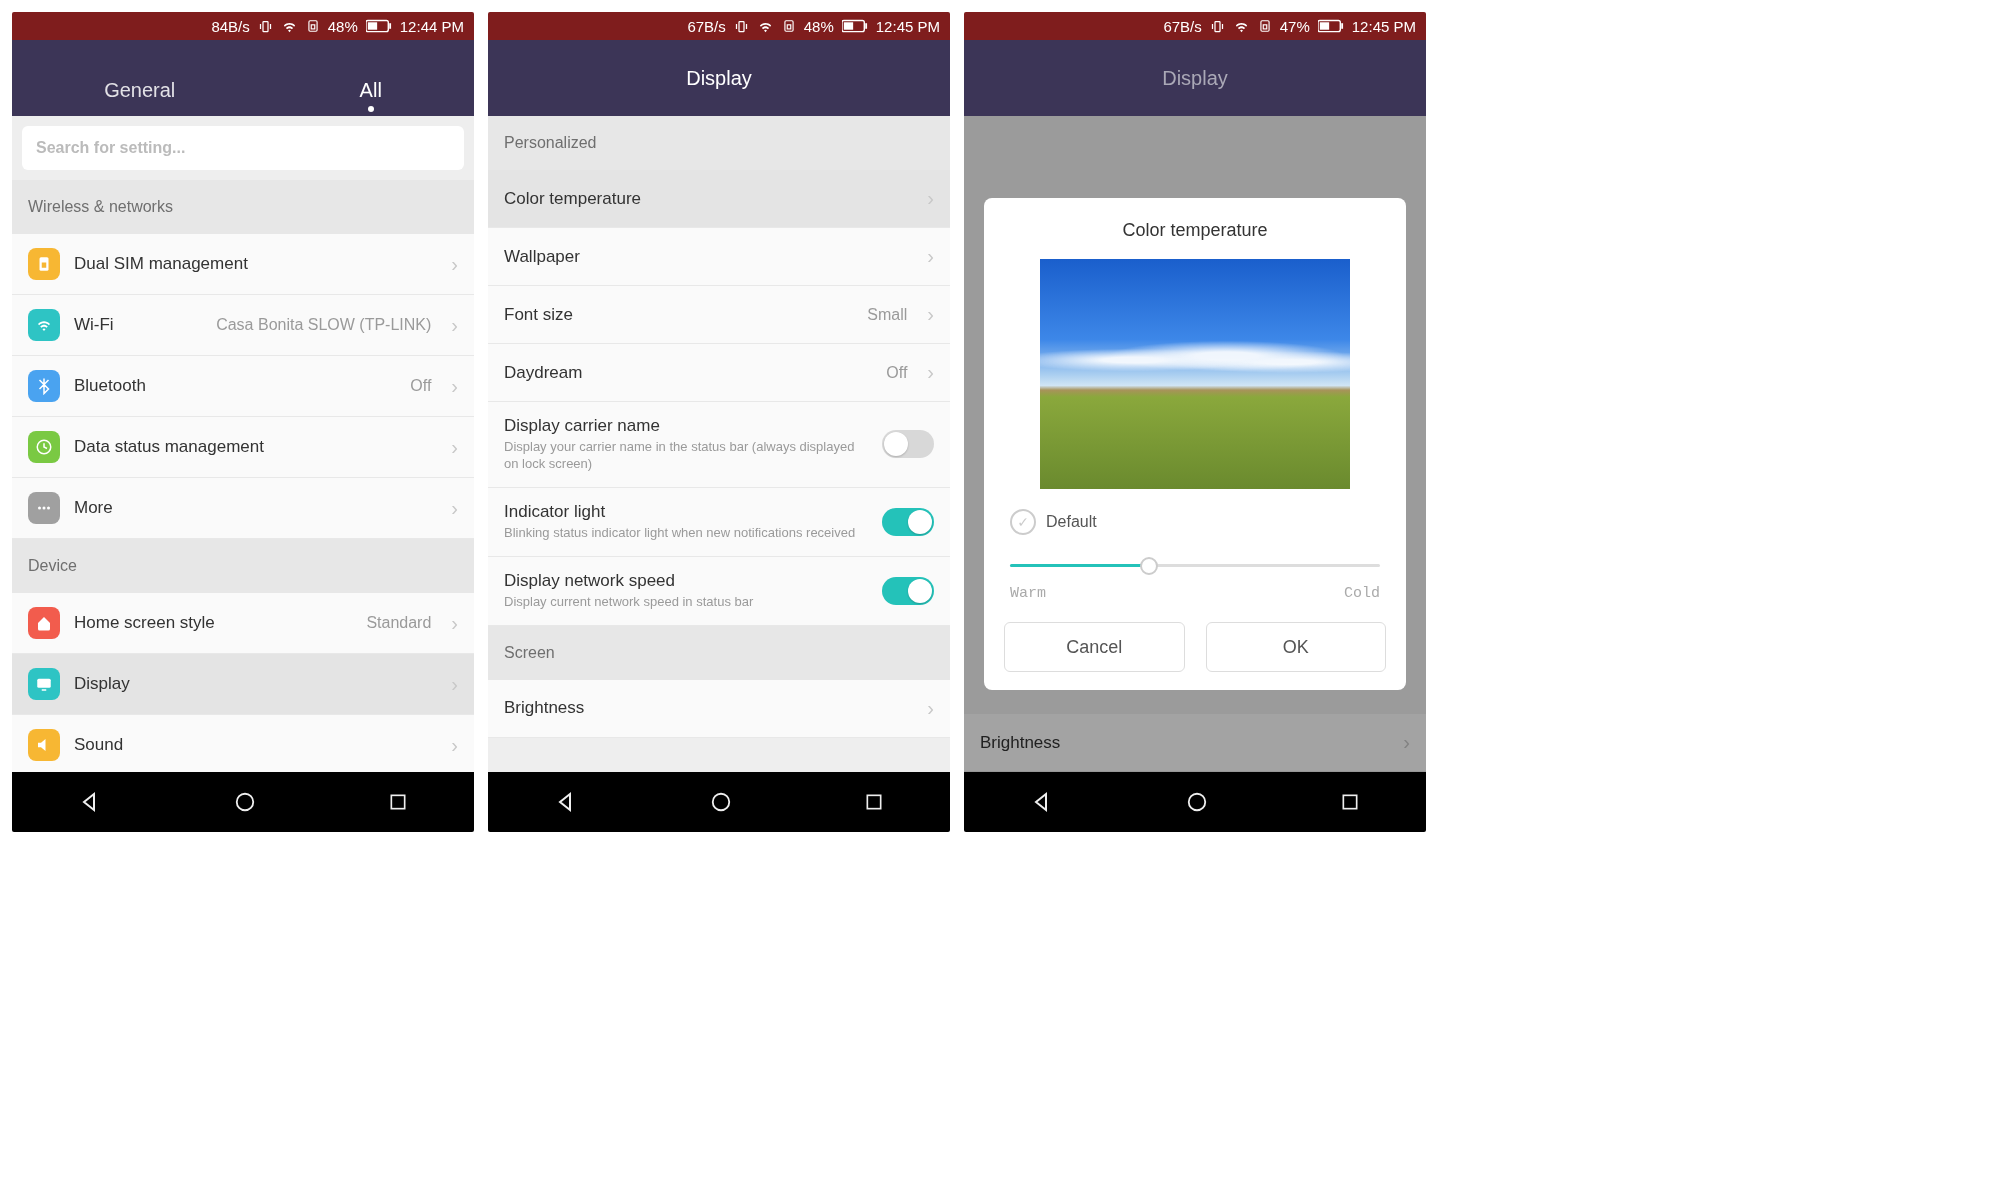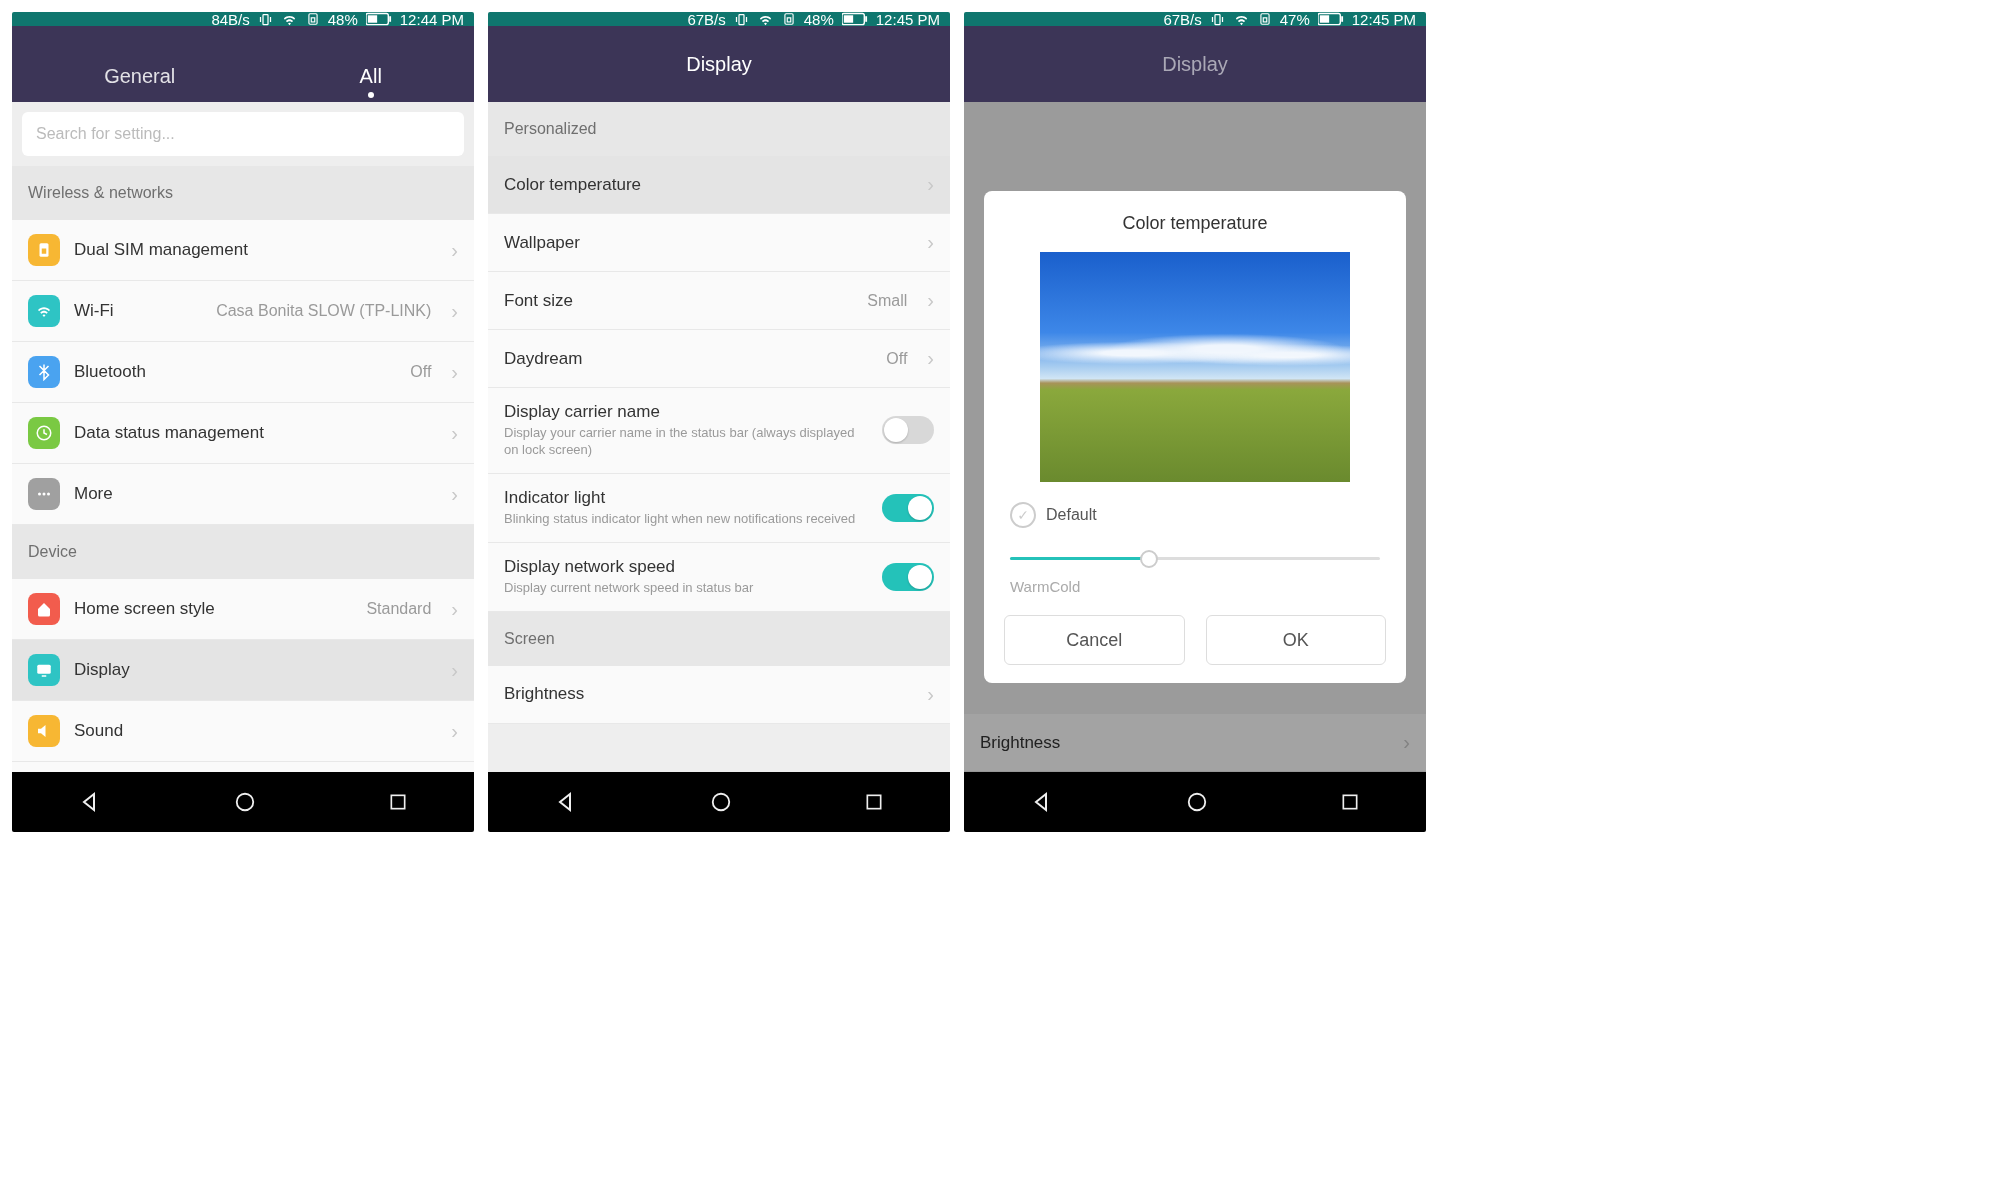--- a/index.html
+++ b/index.html
@@ -15,22 +15,22 @@
     height: 820px;
     background: #f0f0f0;
     position: relative;
     overflow: hidden;
     display: flex;
     flex-direction: column;
     border-radius: 2px;
   }
   
   .statusbar {
-    height: 14px;
-    background: #0f766e;
+    height: 28px;
+    background: #7f1d1d;
     color: #fff;
     display: flex;
     justify-content: flex-end;
     align-items: center;
     gap: 8px;
     padding: 0 10px;
     font-size: 15px;
   }
   .statusbar .ic { display:inline-flex; align-items:center; }
   
@@ -56,21 +56,21 @@
   }
   .header.single { align-items:center; }
   .header.single span { padding-bottom:0; }
   .header.dim { color: #aaa8b6; }
   
   .body { flex:1; background:#eeeeee; overflow:hidden; position:relative; }
   .searchwrap { padding: 10px; background:#eeeeee; }
   .search {
     background:#fff; border-radius:6px; height:44px;
     padding:0 14px; display:flex; align-items:center;
-    color:#bbb; font-size:16px;
+    color:#bbb; font-size:16px;font-weight:bold;
   }
   .section-header {
     background:#e7e7e7; color:#6f6f6f;
     font-size:16px; padding:18px 16px;
   }
   .row {
     background:#fafafa;
     display:flex; align-items:center;
     padding:14px 16px;
     border-bottom:1px solid #e8e8e8;
@@ -138,21 +138,21 @@
   .slider-track{
     position:absolute;top:13px;left:0;right:0;height:3px;background:#ddd;border-radius:2px;
   }
   .slider-fill{
     position:absolute;top:13px;left:0;width:37%;height:3px;background:#24c2b9;border-radius:2px;
   }
   .slider-thumb{
     position:absolute;top:6px;left:35%;width:18px;height:18px;border-radius:50%;
     background:#fff;border:2px solid #ccc;
   }
-  .slider-labels{display:flex;color:#aaa;font-size:15px;padding:0 6px 20px;}
+  .slider-labels{display:flex;justify-content:space-between;color:#aaa;font-size:15px;padding:0 6px 20px;font-family:Liberation Mono, monospace;}
   .dlg-buttons{display:flex;gap:21px;}
   .dlg-btn{
     flex:1;height:50px;border:1px solid #ddd;border-radius:6px;
     background:#fff;font-size:18px;color:#555;display:flex;align-items:center;justify-content:center;
   }
   .dim-body::before{
     content:'';position:absolute;inset:0;background:rgba(0,0,0,0);
   }
 </style>
 </head>

